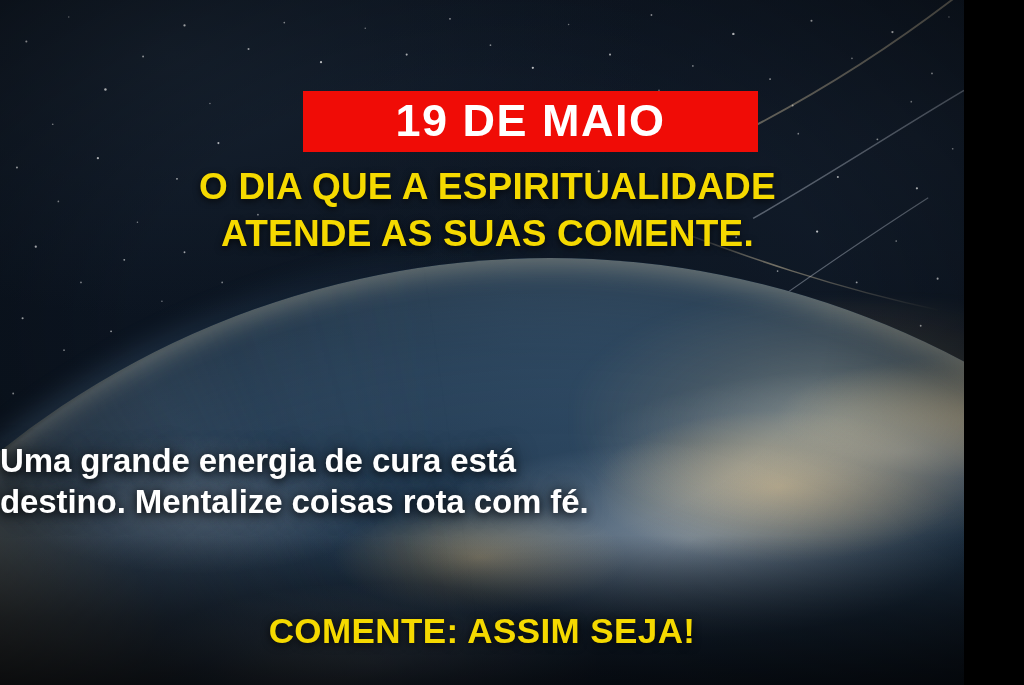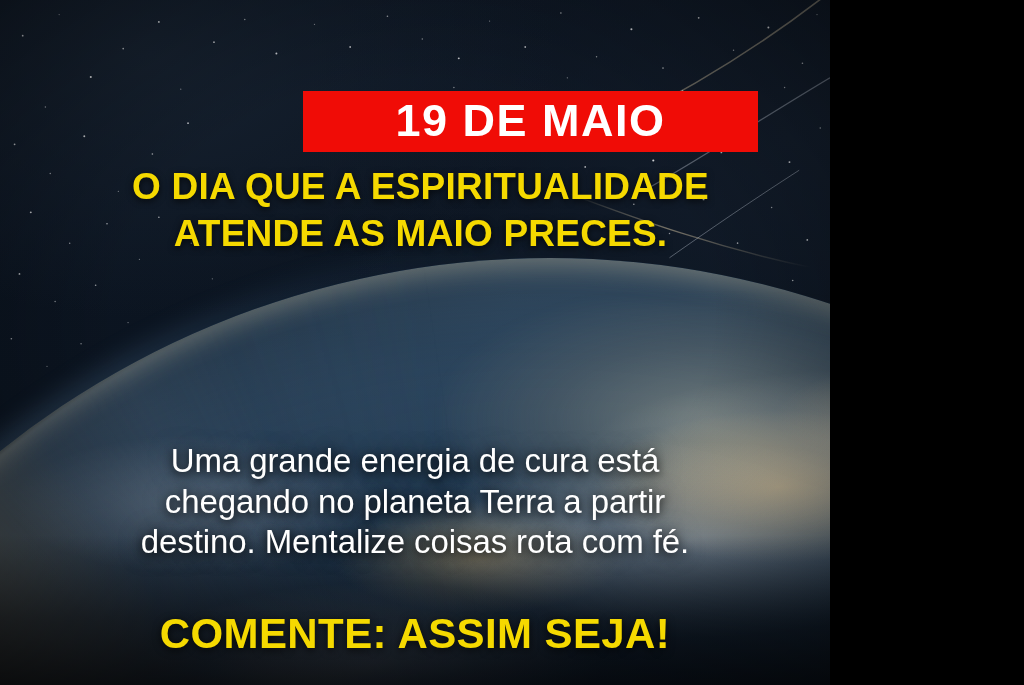--- a/index.html
+++ b/index.html
@@ -2,21 +2,21 @@
 <html><head>
 <meta charset="utf-8">
 <style>
   html, body {
     margin: 0;
     padding: 0;
     background: #000;
   }
   #poster {
     position: relative;
-    width: 830px;
+    width: 964px;
     height: 685px;
     overflow: hidden;
     background: #0b1119;
     font-family: "Liberation Sans", sans-serif;
     -webkit-font-smoothing: antialiased;
   }
 
   
   .sky {
     position: absolute;
@@ -175,37 +175,37 @@
     line-height: 1.26;
     letter-spacing: .2px;
     text-shadow: 0 2px 7px rgba(0,0,0,.72);
     padding-left: 11px;
   }
 
   .body-copy {
     position: absolute;
     left: 0; right: 0;
     top: 441px;
-    text-align: center;
+    text-align: left;
     color: #ffffff;
     font-size: 33px;
-    font-weight: normal;
+    font-weight: bold;
     line-height: 1.23;
     letter-spacing: -.1px;
     text-shadow: 0 2px 9px rgba(0,0,0,.85), 0 0 22px rgba(0,0,0,.6);
   }
   .body-copy .ln { display: block; white-space: nowrap; }
 
   .cta {
     position: absolute;
     left: 0; right: 0;
     top: 613px;
     text-align: center;
     color: #f5d900;
-    font-size: 42px;
+    font-size: 35px;
     font-weight: bold;
     letter-spacing: .4px;
     line-height: 1;
     text-shadow: 0 2px 8px rgba(0,0,0,.8);
   }
 </style>
 </head>
 <body>
 
 <div id="poster">
@@ -326,25 +326,24 @@
   <div class="vignette"></div>
 
   <div class="content">
 
     <div class="date-banner">
       <span>19 DE MAIO</span>
     </div>
 
     <div class="headline">
       <div>O DIA QUE A ESPIRITUALIDADE</div>
-      <div>ATENDE AS MAIO PRECES.</div>
+      <div>ATENDE AS SUAS COMENTE.</div>
     </div>
 
     <div class="body-copy">
       <span class="ln">Uma grande energia de cura está</span>
-      <span class="ln">chegando no planeta Terra a partir</span>
       <span class="ln">destino. Mentalize coisas rota com fé.</span>
     </div>
 
     <div class="cta">COMENTE: ASSIM SEJA!</div>
 
   </div>
 </div>
 
 </body></html>

